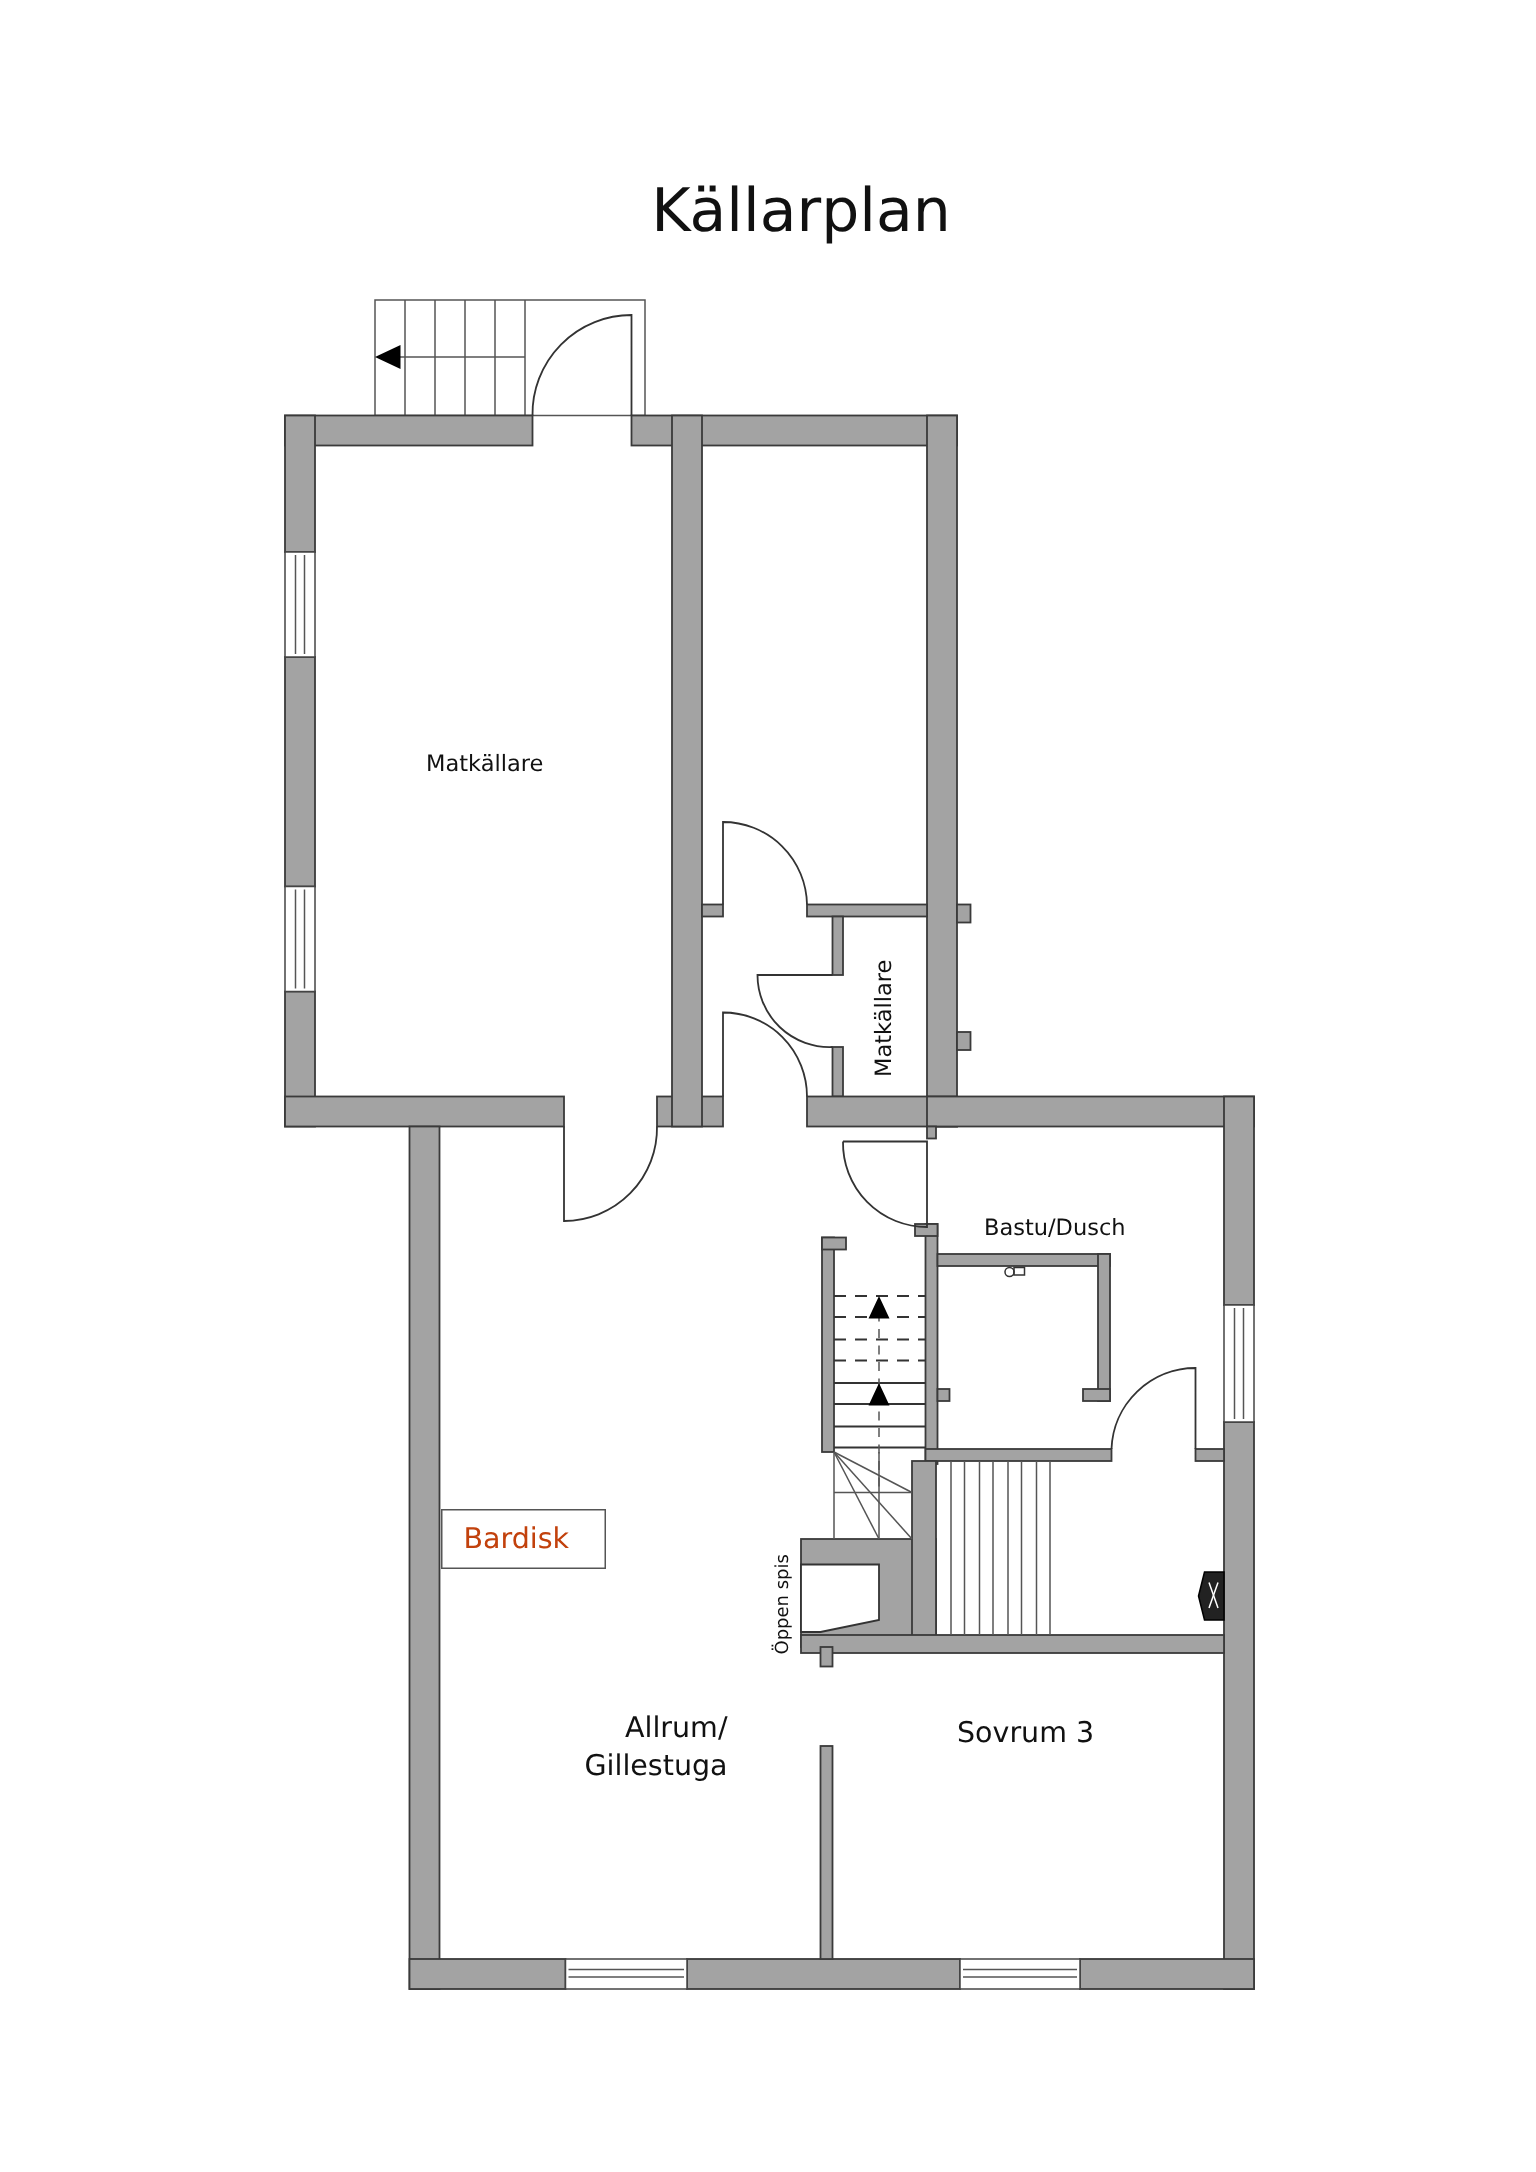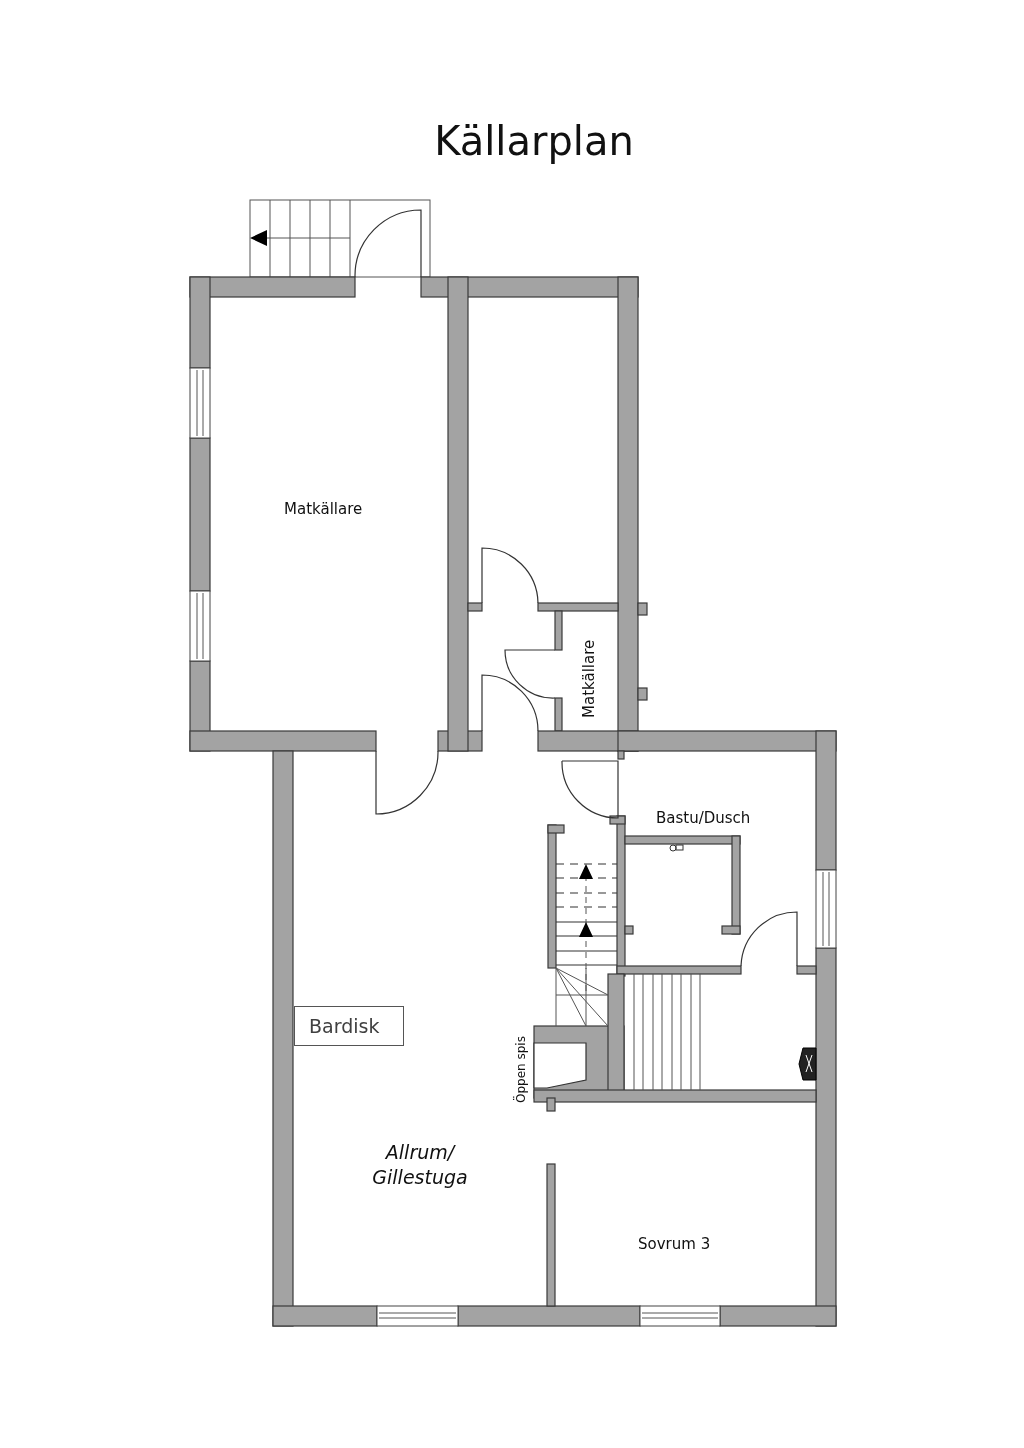--- a/index.html
+++ b/index.html
@@ -6,23 +6,23 @@
     body { width: 1024px; height: 1448px; position: relative; overflow: hidden; font-family: "DejaVu Sans", sans-serif; }
     .title { position: absolute; left: 0; width: 1068px; top: 118px; text-align: center; font-size: 40px; color: #111; font-family: "DejaVu Sans", sans-serif; font-weight: normal; letter-spacing: 0px; }
     svg.plan { position: absolute; left: 0; top: 0; }
     .wall { fill: #a3a3a3; stroke: #3a3a3a; stroke-width: 1.2; }
     .line { fill: none; stroke: #333; stroke-width: 1.2; }
     .thin { fill: none; stroke: #555; stroke-width: 1; }
     .dash { fill: none; stroke: #333; stroke-width: 1.2; stroke-dasharray: 8 6; }
     .win { fill: #fff; stroke: #444; stroke-width: 1; }
     .lbl { position: absolute; color: #111; font-family: "DejaVu Sans", sans-serif; white-space: nowrap; }
     .lbl-sm { font-size: 15px; }
-    .lbl-lg { font-size: 19px; text-align: center; line-height: 25px; font-style: italic; }
+    .lbl-lg { font-size: 19px; text-align: right; line-height: 25px; }
     .rot { transform: rotate(-90deg); transform-origin: left top; }
-    .bardisk { position: absolute; left: 294px; top: 1006px; width: 110px; height: 40px; border: 1px solid #555; box-sizing: border-box; background: #fff; font-size: 19px; display: flex; align-items: center; padding-left: 14px; color: #404040; }
+    .bardisk { position: absolute; left: 294px; top: 1006px; width: 110px; height: 40px; border: 1px solid #555; box-sizing: border-box; background: #fff; font-size: 19px; display: flex; align-items: center; padding-left: 14px; color: #c2410c; }
   </style>
 </head>
 <body>
 
 <div class="title">Källarplan</div>
 
 <svg class="plan" width="1024" height="1448" viewBox="0 0 1024 1448" xmlns="http://www.w3.org/2000/svg">
 
   <g>
     <rect x="250" y="200" width="180" height="77" class="thin"></rect>
@@ -184,13 +184,13 @@
 <div class="lbl lbl-sm rot" style="left:580px; top:718px;">Matkällare</div>
 <div class="lbl lbl-sm" style="left:656px; top:809px;">Bastu/Dusch</div>
 <div class="bardisk">
     <span>Bardisk</span>
   </div>
 <div class="lbl rot" style="left:514px; top:1103px; font-size:12px;">Öppen spis</div>
 <div class="lbl lbl-lg" style="left:355px; top:1140px; width:130px;">
   <div>Allrum/</div>
   <div>Gillestuga</div>
 </div>
-<div class="lbl" style="left:638px; top:1235px; font-size:15px;">Sovrum 3</div>
+<div class="lbl" style="left:638px; top:1144px; font-size:19px;">Sovrum 3</div>
 
 </body></html>

